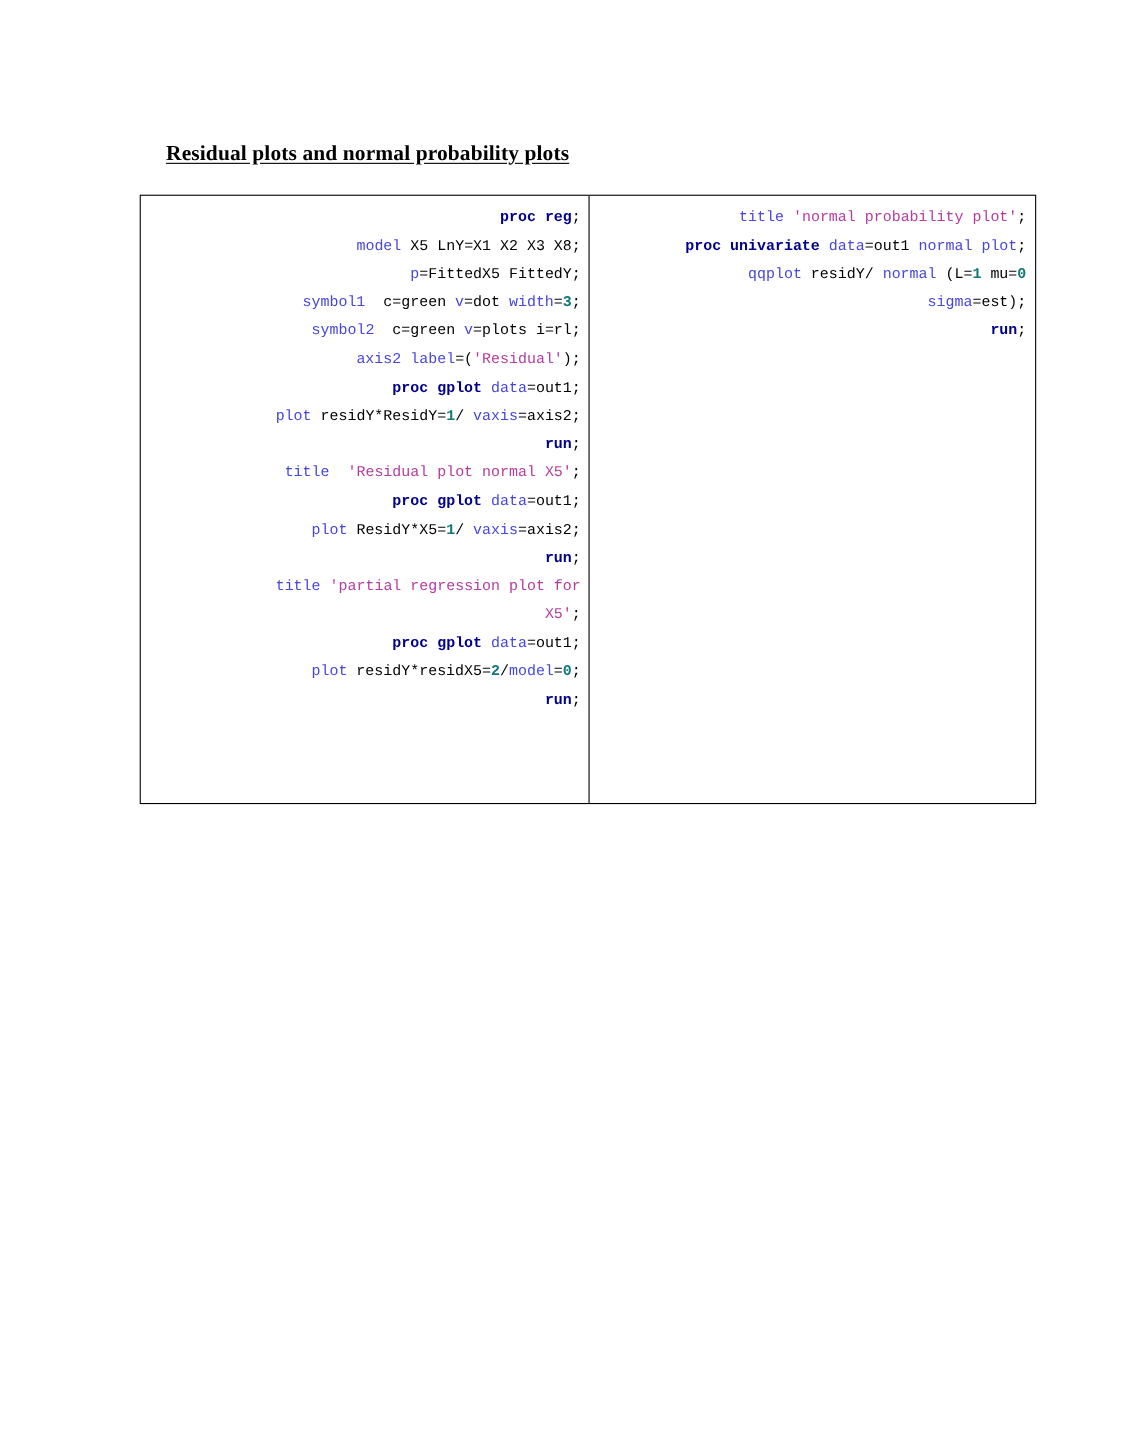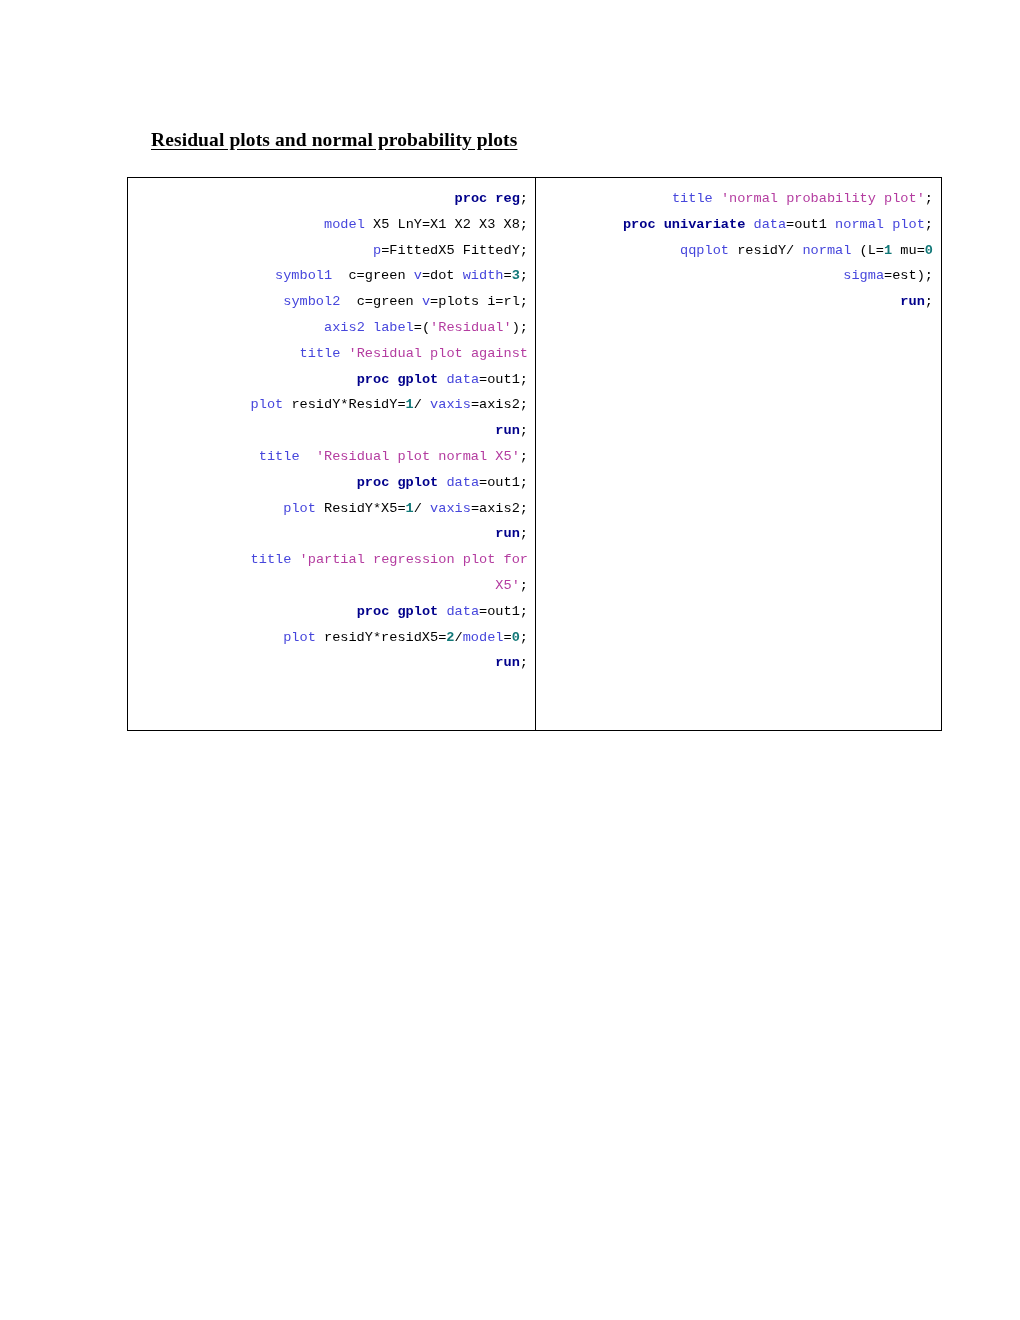--- a/index.html
+++ b/index.html
@@ -87,21 +87,20 @@
   <div class="doc-title">Residual plots and normal probability plots</div>
 
   <div class="code-table">
     <div class="code-cell left">
         <div class="code-line"><span class="t-proc">proc reg</span><span class="t-plain">;</span></div>
         <div class="code-line"><span class="t-kw">model</span><span class="t-plain"> X5 LnY=X1 X2 X3 X8;</span></div>
         <div class="code-line"><span class="t-kw">p</span><span class="t-plain">=FittedX5 FittedY;</span></div>
         <div class="code-line"><span class="t-kw">symbol1</span><span class="t-plain">  c=green </span><span class="t-kw">v</span><span class="t-plain">=dot </span><span class="t-kw">width</span><span class="t-plain">=</span><span class="t-num">3</span><span class="t-plain">;</span></div>
         <div class="code-line"><span class="t-kw">symbol2</span><span class="t-plain">  c=green </span><span class="t-kw">v</span><span class="t-plain">=plots i=rl;</span></div>
         <div class="code-line"><span class="t-kw">axis2</span><span class="t-plain"> </span><span class="t-kw">label</span><span class="t-plain">=(</span><span class="t-str">'Residual'</span><span class="t-plain">);</span></div>
-        <div class="code-line"><span class="t-kw">title</span><span class="t-plain"> </span><span class="t-str">'Residual plot against</span></div>
         <div class="code-line"><span class="t-proc">proc gplot</span><span class="t-plain"> </span><span class="t-kw">data</span><span class="t-plain">=out1;</span></div>
         <div class="code-line"><span class="t-kw">plot</span><span class="t-plain"> residY*ResidY=</span><span class="t-num">1</span><span class="t-plain">/ </span><span class="t-kw">vaxis</span><span class="t-plain">=axis2;</span></div>
         <div class="code-line"><span class="t-proc">run</span><span class="t-plain">;</span></div>
         <div class="code-line"><span class="t-kw">title</span><span class="t-plain">  </span><span class="t-str">'Residual plot normal X5'</span><span class="t-plain">;</span></div>
         <div class="code-line"><span class="t-proc">proc gplot</span><span class="t-plain"> </span><span class="t-kw">data</span><span class="t-plain">=out1;</span></div>
         <div class="code-line"><span class="t-kw">plot</span><span class="t-plain"> ResidY*X5=</span><span class="t-num">1</span><span class="t-plain">/ </span><span class="t-kw">vaxis</span><span class="t-plain">=axis2;</span></div>
         <div class="code-line"><span class="t-proc">run</span><span class="t-plain">;</span></div>
         <div class="code-line"><span class="t-kw">title</span><span class="t-plain"> </span><span class="t-str">'partial regression plot for</span></div>
         <div class="code-line"><span class="t-str">X5'</span><span class="t-plain">;</span></div>
         <div class="code-line"><span class="t-proc">proc gplot</span><span class="t-plain"> </span><span class="t-kw">data</span><span class="t-plain">=out1;</span></div>

